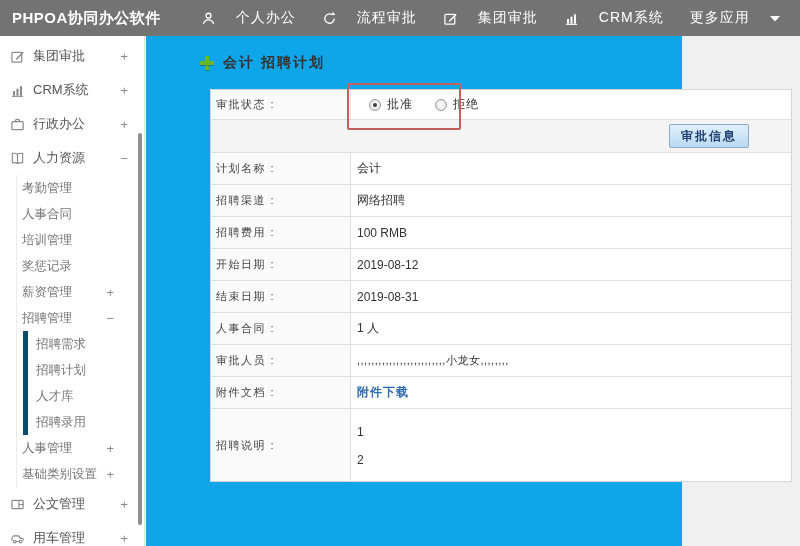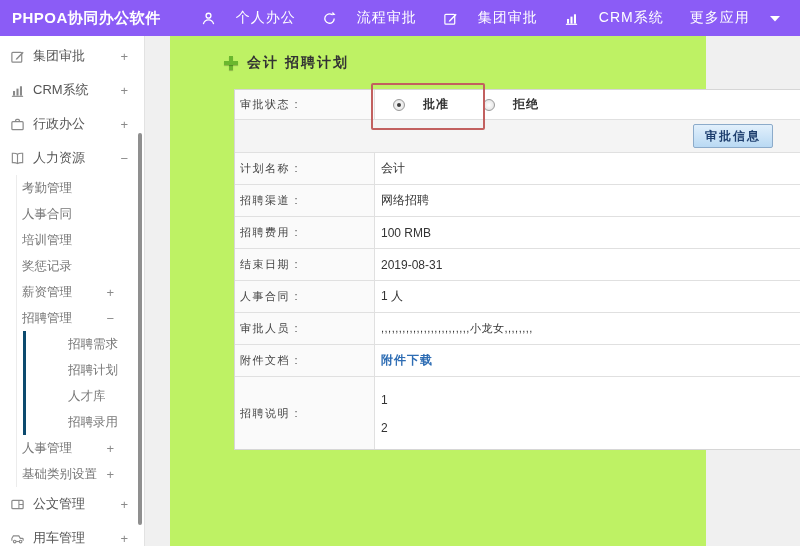--- a/index.html
+++ b/index.html
@@ -4,64 +4,64 @@
 <style>
   * { box-sizing: border-box; }
   html,body { margin:0; padding:0; }
   body {
     width:800px; height:546px; position:relative; overflow:hidden;
     font-family:"Liberation Sans", sans-serif; background:#f0f0f0;
   }
   
   .topbar {
     position:absolute; top:0; left:0; width:800px; height:36px;
-    background:#8b5cf6; display:flex; align-items:center; color:#fff;
+    background:#737373; display:flex; align-items:center; color:#fff;
   }
   .logo { width:188px; padding-left:12px; font-size:15px; font-weight:bold; letter-spacing:.5px; white-space:nowrap; }
   .hamburger { width:18px; height:12px; margin:0 28px 0 12px; display:flex; flex-direction:column; justify-content:space-between; cursor:pointer; }
   .hamburger i { display:block; height:2px; background:#fff; border-radius:1px; }
   .nav { display:flex; align-items:center; }
   .nav-item { display:flex; align-items:center; gap:20px; margin-right:26px; font-size:14px; letter-spacing:1px; cursor:pointer; white-space:nowrap; }
   .nav-item svg { display:block; }
   
   .sidebar {
     position:absolute; top:36px; left:0; width:145px; bottom:0;
     background:#fff; border-right:1px solid #e2e2e2; overflow:hidden; padding-top:3px;
   }
   .s1 { height:34px; display:flex; align-items:center; padding-left:10px; position:relative; color:#555; font-size:13px; cursor:pointer; }
   .s1 .icn { width:16px; height:16px; margin-right:7px; display:flex; align-items:center; }
   .sign { position:absolute; right:16px; color:#8a8a8a; font-size:13px; }
   .sub2 { margin-left:16px; border-left:1px solid #ececec; }
   .s2 { height:26px; display:flex; align-items:center; padding-left:5px; position:relative; color:#777; font-size:12.5px; cursor:pointer; }
   .s2 .sign { right:30px; }
-  .sub3 { margin-left:6px; border-left:3px solid #0c4a6e;padding-left:34px; }
+  .sub3 { margin-left:6px; border-left:5px solid #0c4a6e; }
   .s3 { height:26px; display:flex; align-items:center; padding-left:8px; color:#777; font-size:12.5px; cursor:pointer; }
   .side-thumb { position:absolute; right:2px; top:97px; width:4px; height:392px; background:#8f8f8f; border-radius:2px; }
   
-  .content { position:absolute; left:146px; top:36px; width:536px; bottom:0; background:#bef264;margin-left:24px; }
+  .content { position:absolute; left:146px; top:36px; width:536px; bottom:0; background:#0ea5e9; }
   .title-row { display:flex; align-items:center; gap:9px; margin:17px 0 0 54px; height:20px; }
   .plus-icon { position:relative; width:14px; height:14px; flex:0 0 14px; }
   .plus-icon::before { content:""; position:absolute; left:5px; top:0; width:4px; height:14px; background:#6ab72e; box-shadow:0 1px 1px rgba(0,0,0,.25); }
   .plus-icon::after  { content:""; position:absolute; top:5px; left:0; width:14px; height:4px; background:#6ab72e; box-shadow:0 1px 1px rgba(0,0,0,.25); }
   .page-title { font-size:14px; font-weight:bold; color:#333; letter-spacing:2px; white-space:nowrap; }
   .panel { position:relative; margin:16px 0 0 64px; width:582px; background:#fff; border:1px solid #d6d6d6; }
   .row { display:flex; border-bottom:1px solid #e0e0e0; }
   .row:last-child { border-bottom:none; }
   .cell-l {
     width:140px; background:#fafafa; border-right:1px solid #e0e0e0;
     display:flex; align-items:center; padding-left:5px;
     font-size:11px; color:#444; letter-spacing:1.5px; white-space:nowrap;
   }
   .cell-v { flex:1; display:flex; align-items:center; padding-left:6px; font-size:12px; color:#333; background:#fff; }
   .row-status { height:30px; }
   .row-data { height:32px; }
   .row-memo { height:72px; }
   .row-memo .cell-v { flex-direction:column; align-items:flex-start; justify-content:flex-start; padding-top:9px; }
   .memo-line { line-height:28px; }
-  .status-v { padding-left:18px; gap:18px;font-weight:bold; }
+  .status-v { padding-left:18px; gap:6px; }
   .radio { width:12px; height:12px; border-radius:50%; border:1px solid #9a9a9a; background:radial-gradient(#fff,#ddd); position:relative; display:inline-block; cursor:pointer; }
   .radio.checked::after { content:""; position:absolute; left:3px; top:3px; right:3px; bottom:3px; border-radius:50%; background:#3d3d3d; }
   .radio-label { font-size:12px; color:#333; letter-spacing:1px; margin-right:16px; cursor:pointer; }
   .btn-row { height:33px; background:#f4f4f4; border-bottom:1px solid #e0e0e0; position:relative; }
   .approve-btn {
     position:absolute; left:458px; top:4px; height:24px; padding:1px 11px;
     background:linear-gradient(#e2f0fc,#b9d9f3); border:1px solid #8cabca; border-radius:2px;
     font-family:inherit; font-size:12px; font-weight:bold; color:#1d3e6e; letter-spacing:2px; cursor:pointer;
   }
   .red-box { position:absolute; left:136px; top:-7px; width:114px; height:47px; border:2px solid #c2605f; border-radius:2px; pointer-events:none; z-index:5; }
@@ -268,20 +268,24 @@
     </div>
     <div class="row row-data">
       <div class="cell-l">招聘渠道 :</div>
       <div class="cell-v">网络招聘</div>
     </div>
     <div class="row row-data">
       <div class="cell-l">招聘费用 :</div>
       <div class="cell-v">100 RMB</div>
     </div>
     <div class="row row-data">
+      <div class="cell-l">开始日期 :</div>
+      <div class="cell-v">2019-08-12</div>
+    </div>
+    <div class="row row-data">
       <div class="cell-l">结束日期 :</div>
       <div class="cell-v">2019-08-31</div>
     </div>
     <div class="row row-data">
       <div class="cell-l">人事合同 :</div>
       <div class="cell-v">1 人</div>
     </div>
     <div class="row row-data">
       <div class="cell-l">审批人员 :</div>
       <div class="cell-v approver-v">,,,,,,,,,,,,,,,,,,,,,,,,,小龙女,,,,,,,,</div>

